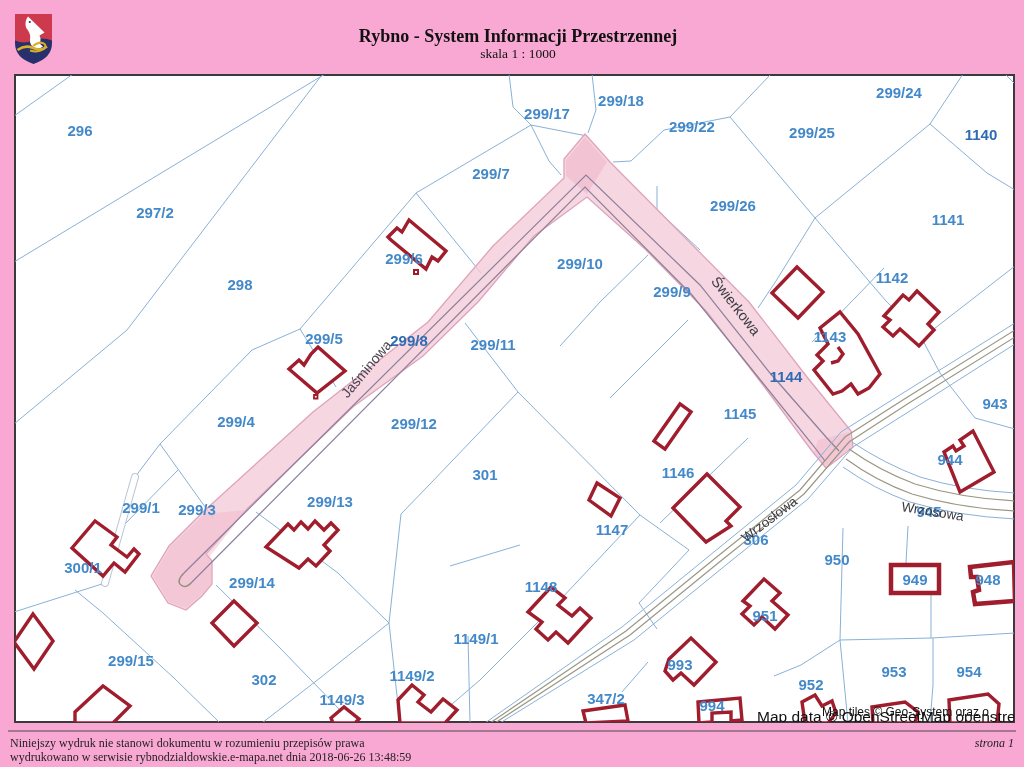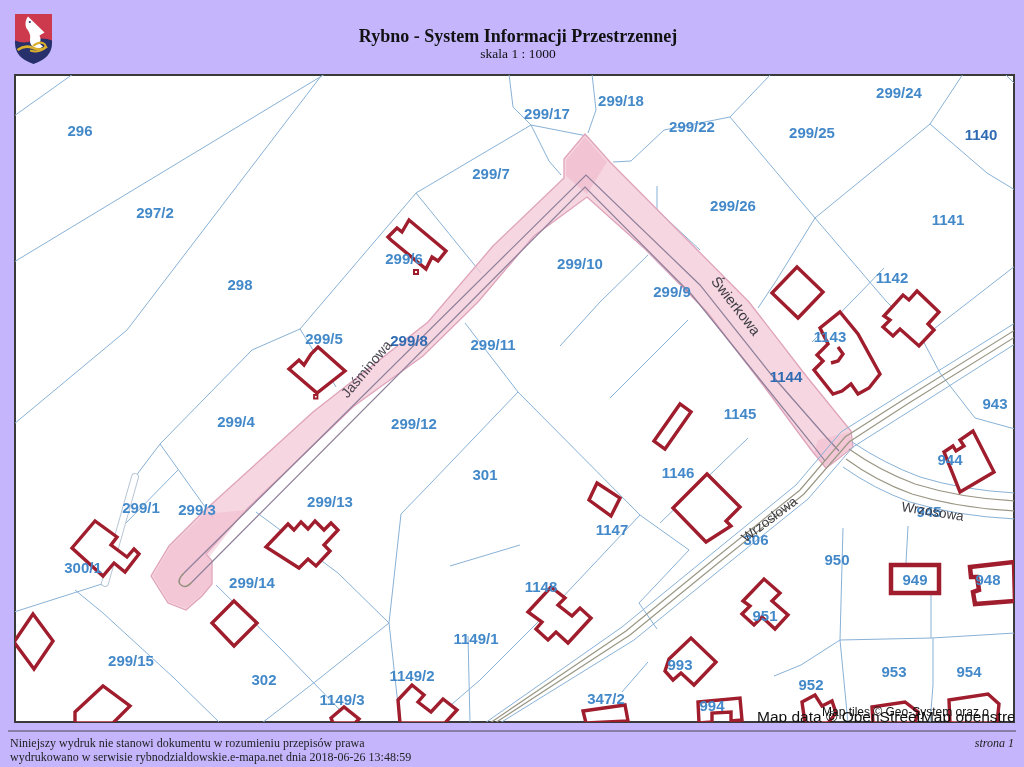--- a/index.html
+++ b/index.html
@@ -1,16 +1,16 @@
 <!DOCTYPE html>
 <html><head>
 <meta charset="utf-8">
 <style>
 html,body{margin:0;padding:0;background:#fff;}
-#page{position:relative;width:1024px;height:767px;background:#c4b5fd;overflow:hidden;
+#page{position:relative;width:1024px;height:767px;background:#f9a8d4;overflow:hidden;
 font-family:"Liberation Sans",sans-serif;text-align:center;}
 svg{display:block;}
 </style>
 </head>
 <body>
 <div id="page">
 <svg width="1024" height="767" viewBox="0 0 1024 767" xmlns="http://www.w3.org/2000/svg">
 <defs>
 <clipPath id="mapclip">
           <rect x="15" y="75" width="999" height="647"></rect>

